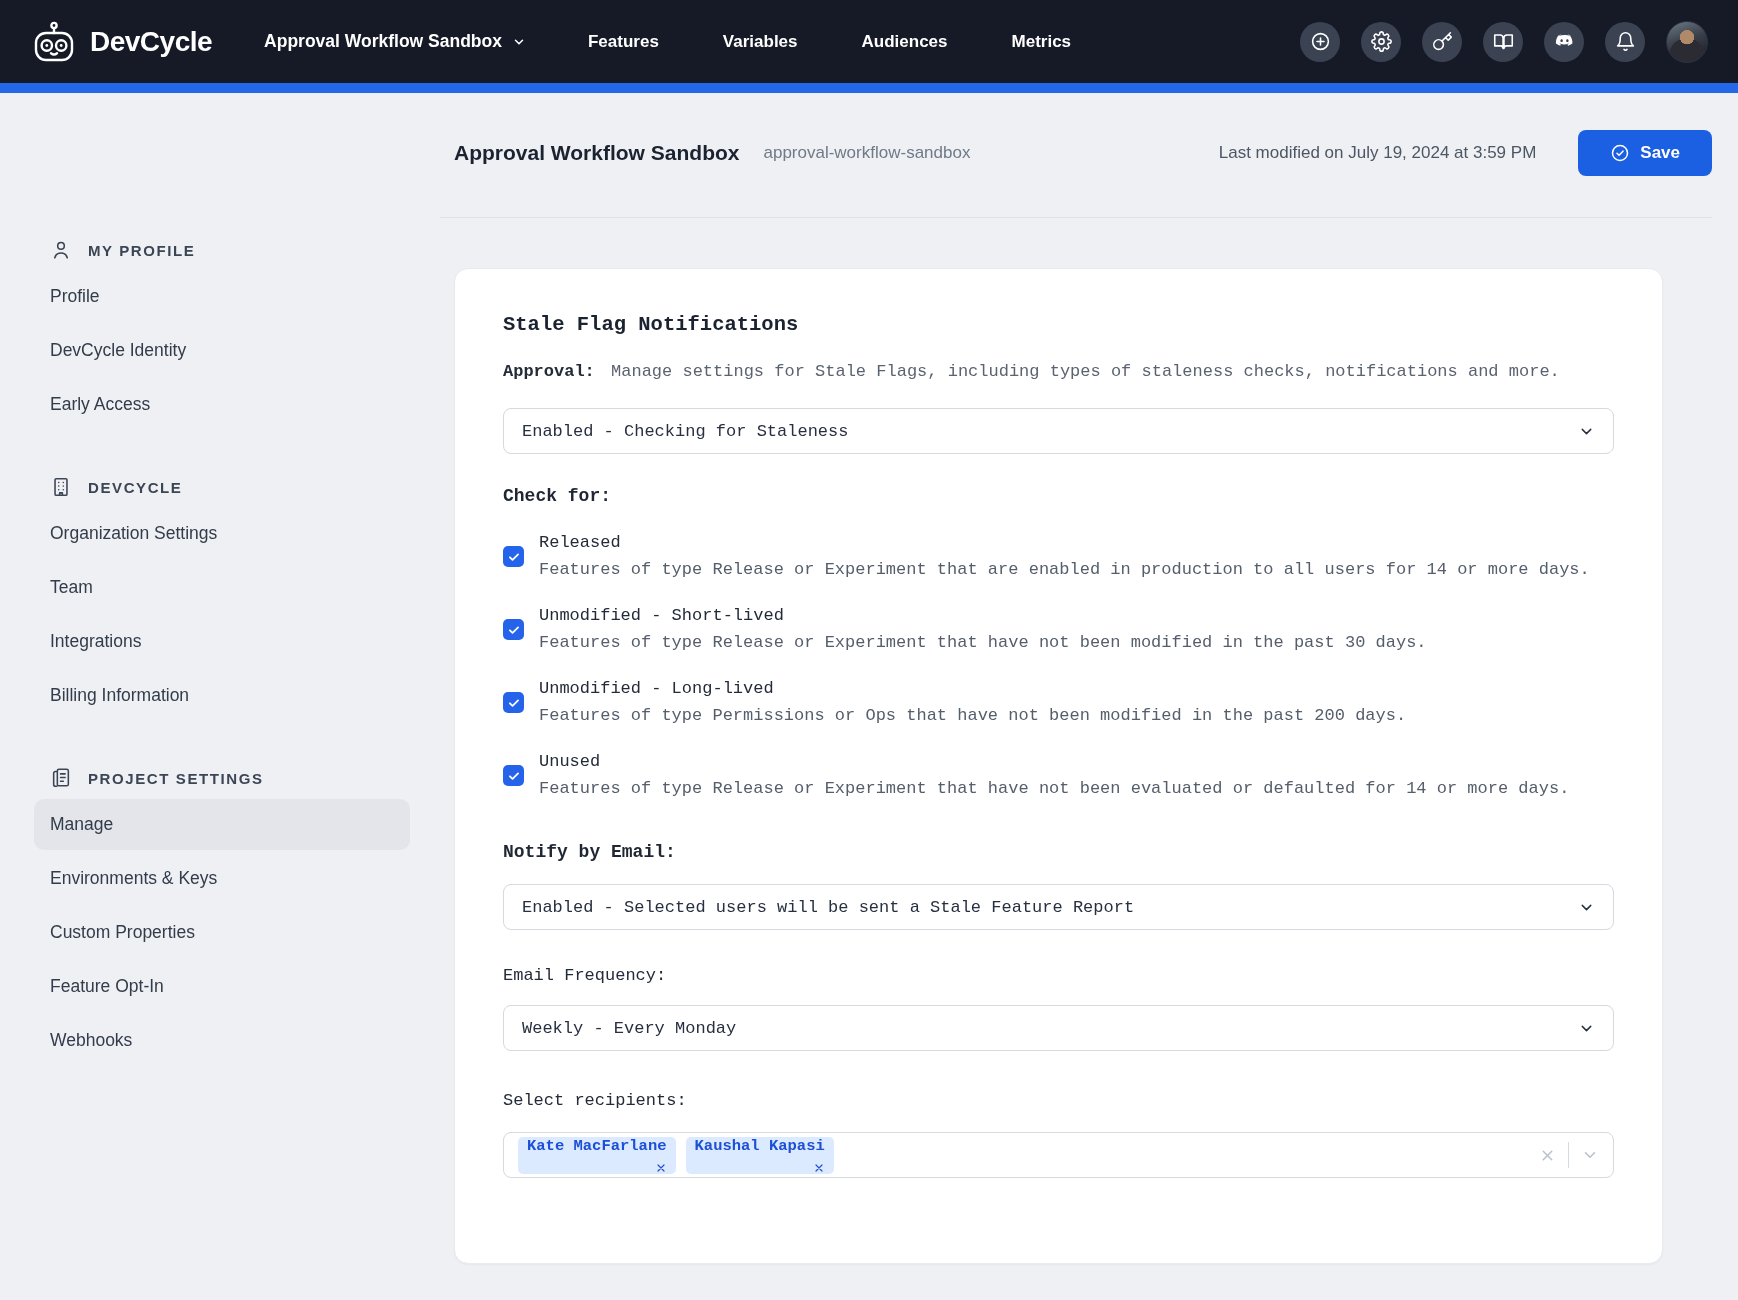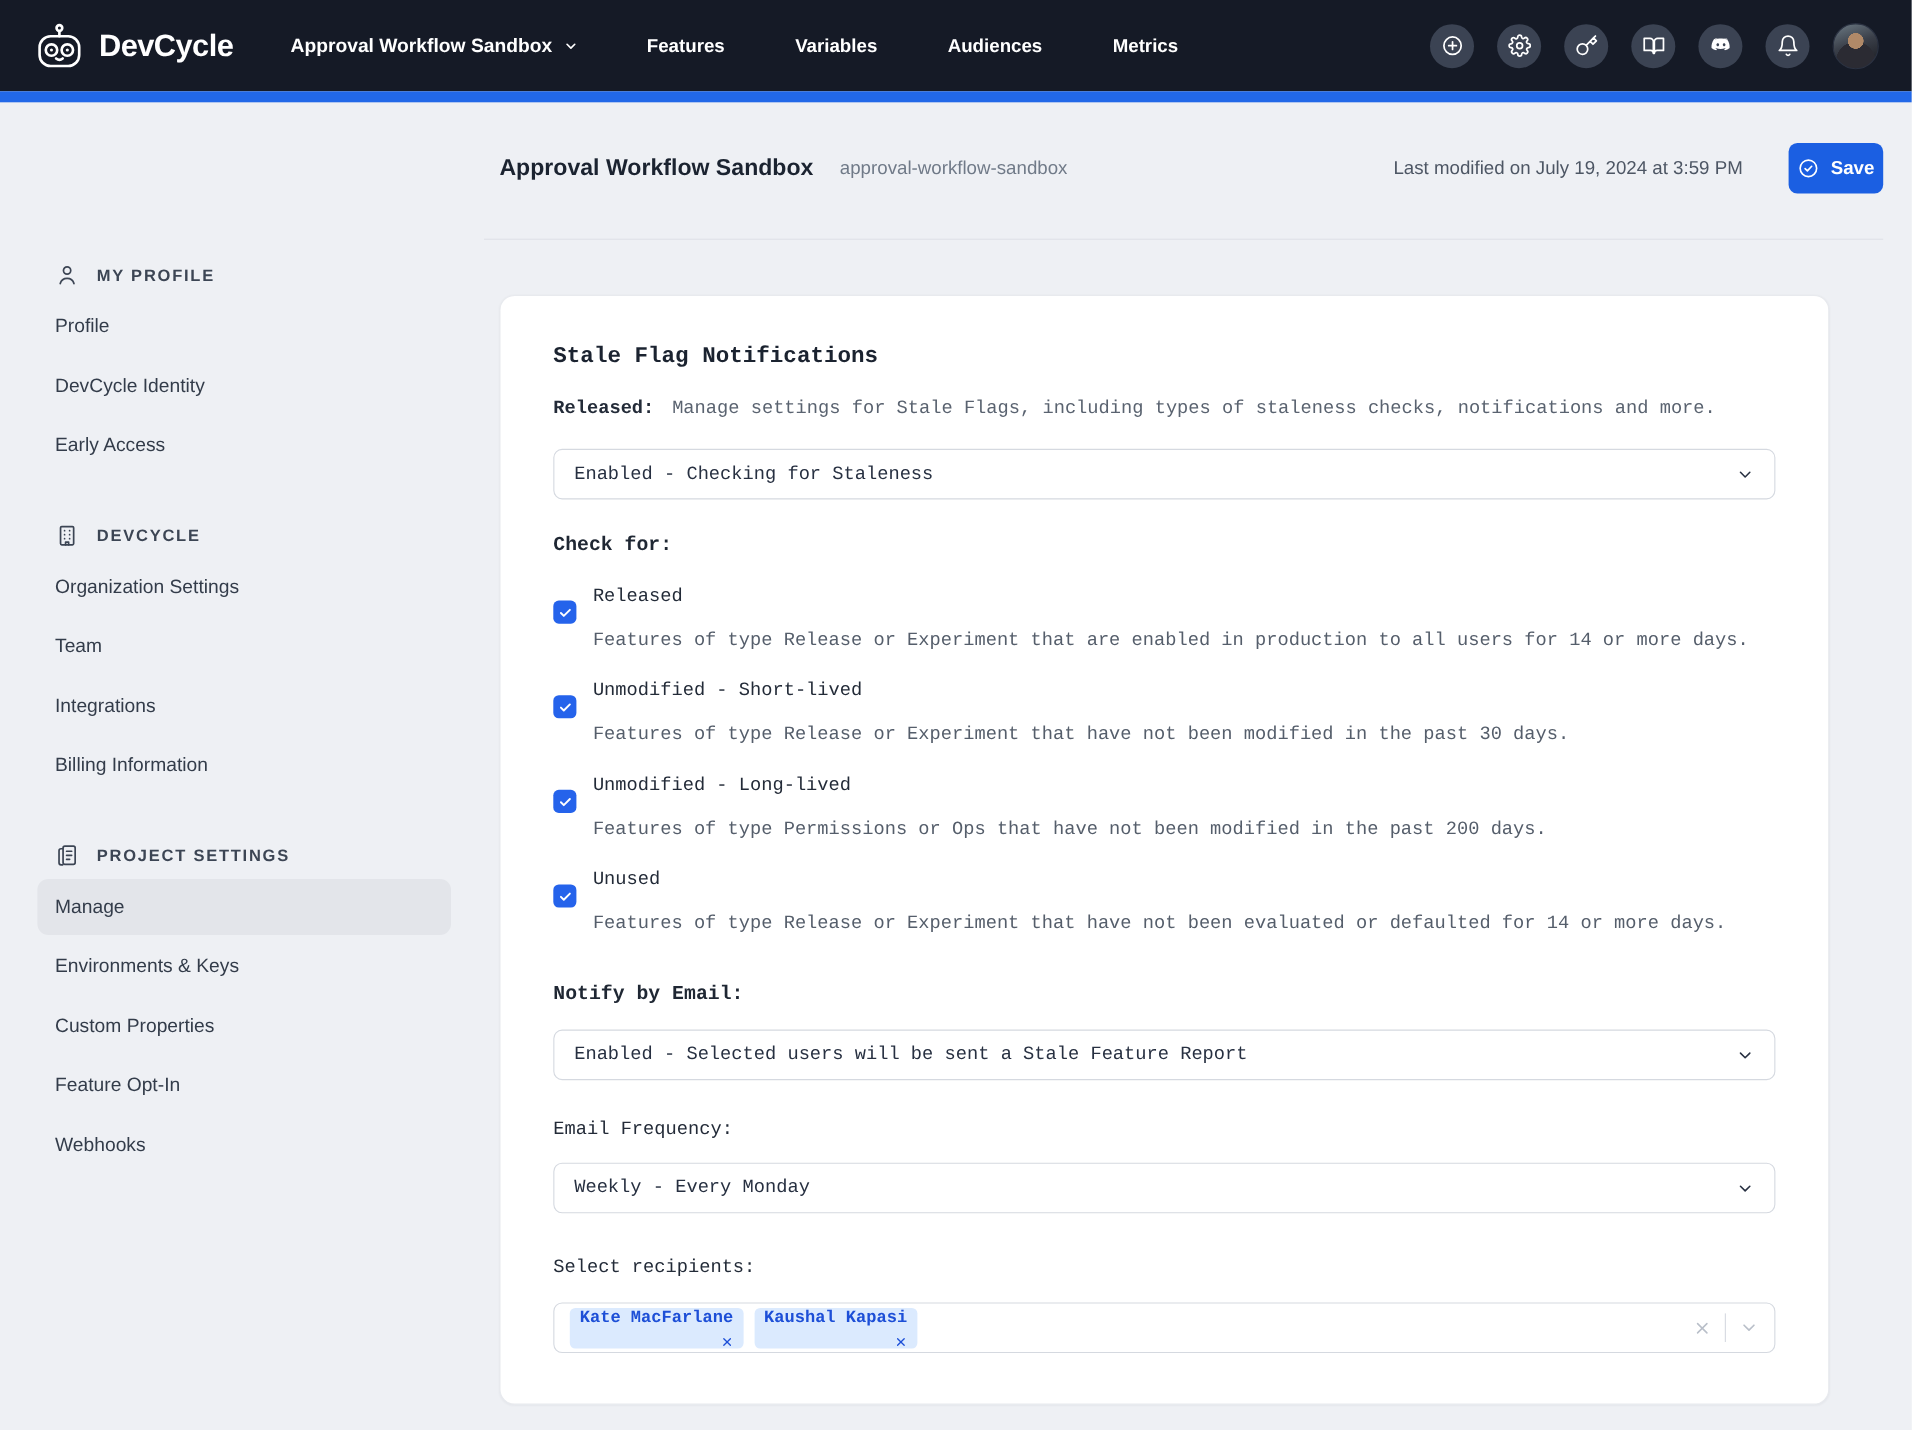--- a/index.html
+++ b/index.html
@@ -51,21 +51,21 @@
   
   .page-header {
     display:flex; align-items:center; padding:37px 0 41px 14px;
     border-bottom:1px solid #dfe2e8;
   }
   .page-title { font-size:21px; font-weight:bold; color:#1b2330; }
   .page-slug { font-size:17px; color:#707a88; margin-left:24px; }
   .last-modified { margin-left:auto; font-size:17px; color:#4d5664; margin-right:42px; }
   .save-btn {
     display:flex; align-items:center; gap:10px; background:#1b5fe2; color:#fff;
-    border:none; border-radius:8px; padding:13px 8px; font-size:17px;
+    border:none; border-radius:8px; padding:13px 32px; font-size:17px;
     font-weight:bold; cursor:pointer; font-family:inherit;
   }
   .save-btn svg { width:20px; height:20px; stroke:#fff; fill:none; stroke-width:1.8;
     stroke-linecap:round; stroke-linejoin:round; }
 
   
   .side-section { margin-bottom:42px; }
   .side-section-header { display:flex; align-items:center; gap:16px; padding:4px 0 10px; }
   .side-section-header svg { width:22px; height:22px; stroke:#3c4554; fill:none;
     stroke-width:1.7; stroke-linecap:round; stroke-linejoin:round; }
@@ -103,21 +103,21 @@
 
   .check-row { display:flex; align-items:flex-start; margin-top:27px; gap:15px; }
   .checkbox {
     width:21px; height:21px; border-radius:5px; background:#2563eb; flex:0 0 21px;
     display:flex; align-items:center; justify-content:center; cursor:pointer;
     margin-top:13px;
   }
   .checkbox svg { width:14px; height:14px; stroke:#fff; fill:none; stroke-width:3;
     stroke-linecap:round; stroke-linejoin:round; }
   .check-label { font-size:17px; color:#232b38; }
-  .check-desc { font-size:17px; color:#555e6b; margin-top:21px; }
+  .check-desc { font-size:17px; color:#555e6b; margin-top:8px; }
 
   .multiselect {
     margin-top:22px; min-height:46px; border:1px solid #d5d9e0; border-radius:8px;
     display:flex; align-items:center; padding:0 14px; gap:10px; background:#fff;
   }
   .tag {
     display:flex; align-items:flex-end; gap:7px; background:#dbeafe; color:#1d4fd7;
     border-radius:5px; padding:0 9px; font-size:15.5px; font-weight:bold;flex-direction:column;
   }
   .tag svg { width:12px; height:12px; stroke:#1d4fd7; stroke-width:2.4;
@@ -276,21 +276,21 @@
             <path d="m8.4 12.3 2.5 2.5 4.7-5"></path>
         </svg>
         <span>Save</span>
       </button>
     </header>
 
     <section class="card">
       <h2 class="card-title">Stale Flag Notifications</h2>
 
       <p class="staleness-line">
-        <span class="lbl">Released:</span>
+        <span class="lbl">Approval:</span>
         <span>Manage settings for Stale Flags, including types of staleness checks, notifications and more.</span>
       </p>
 
       <div class="select-box">
         <span class="grow">Enabled - Checking for Staleness</span>
         <svg class="chev" viewBox="0 0 24 24">
             <path d="m6 9 6 6 6-6"></path>
           </svg>
       </div>
 

